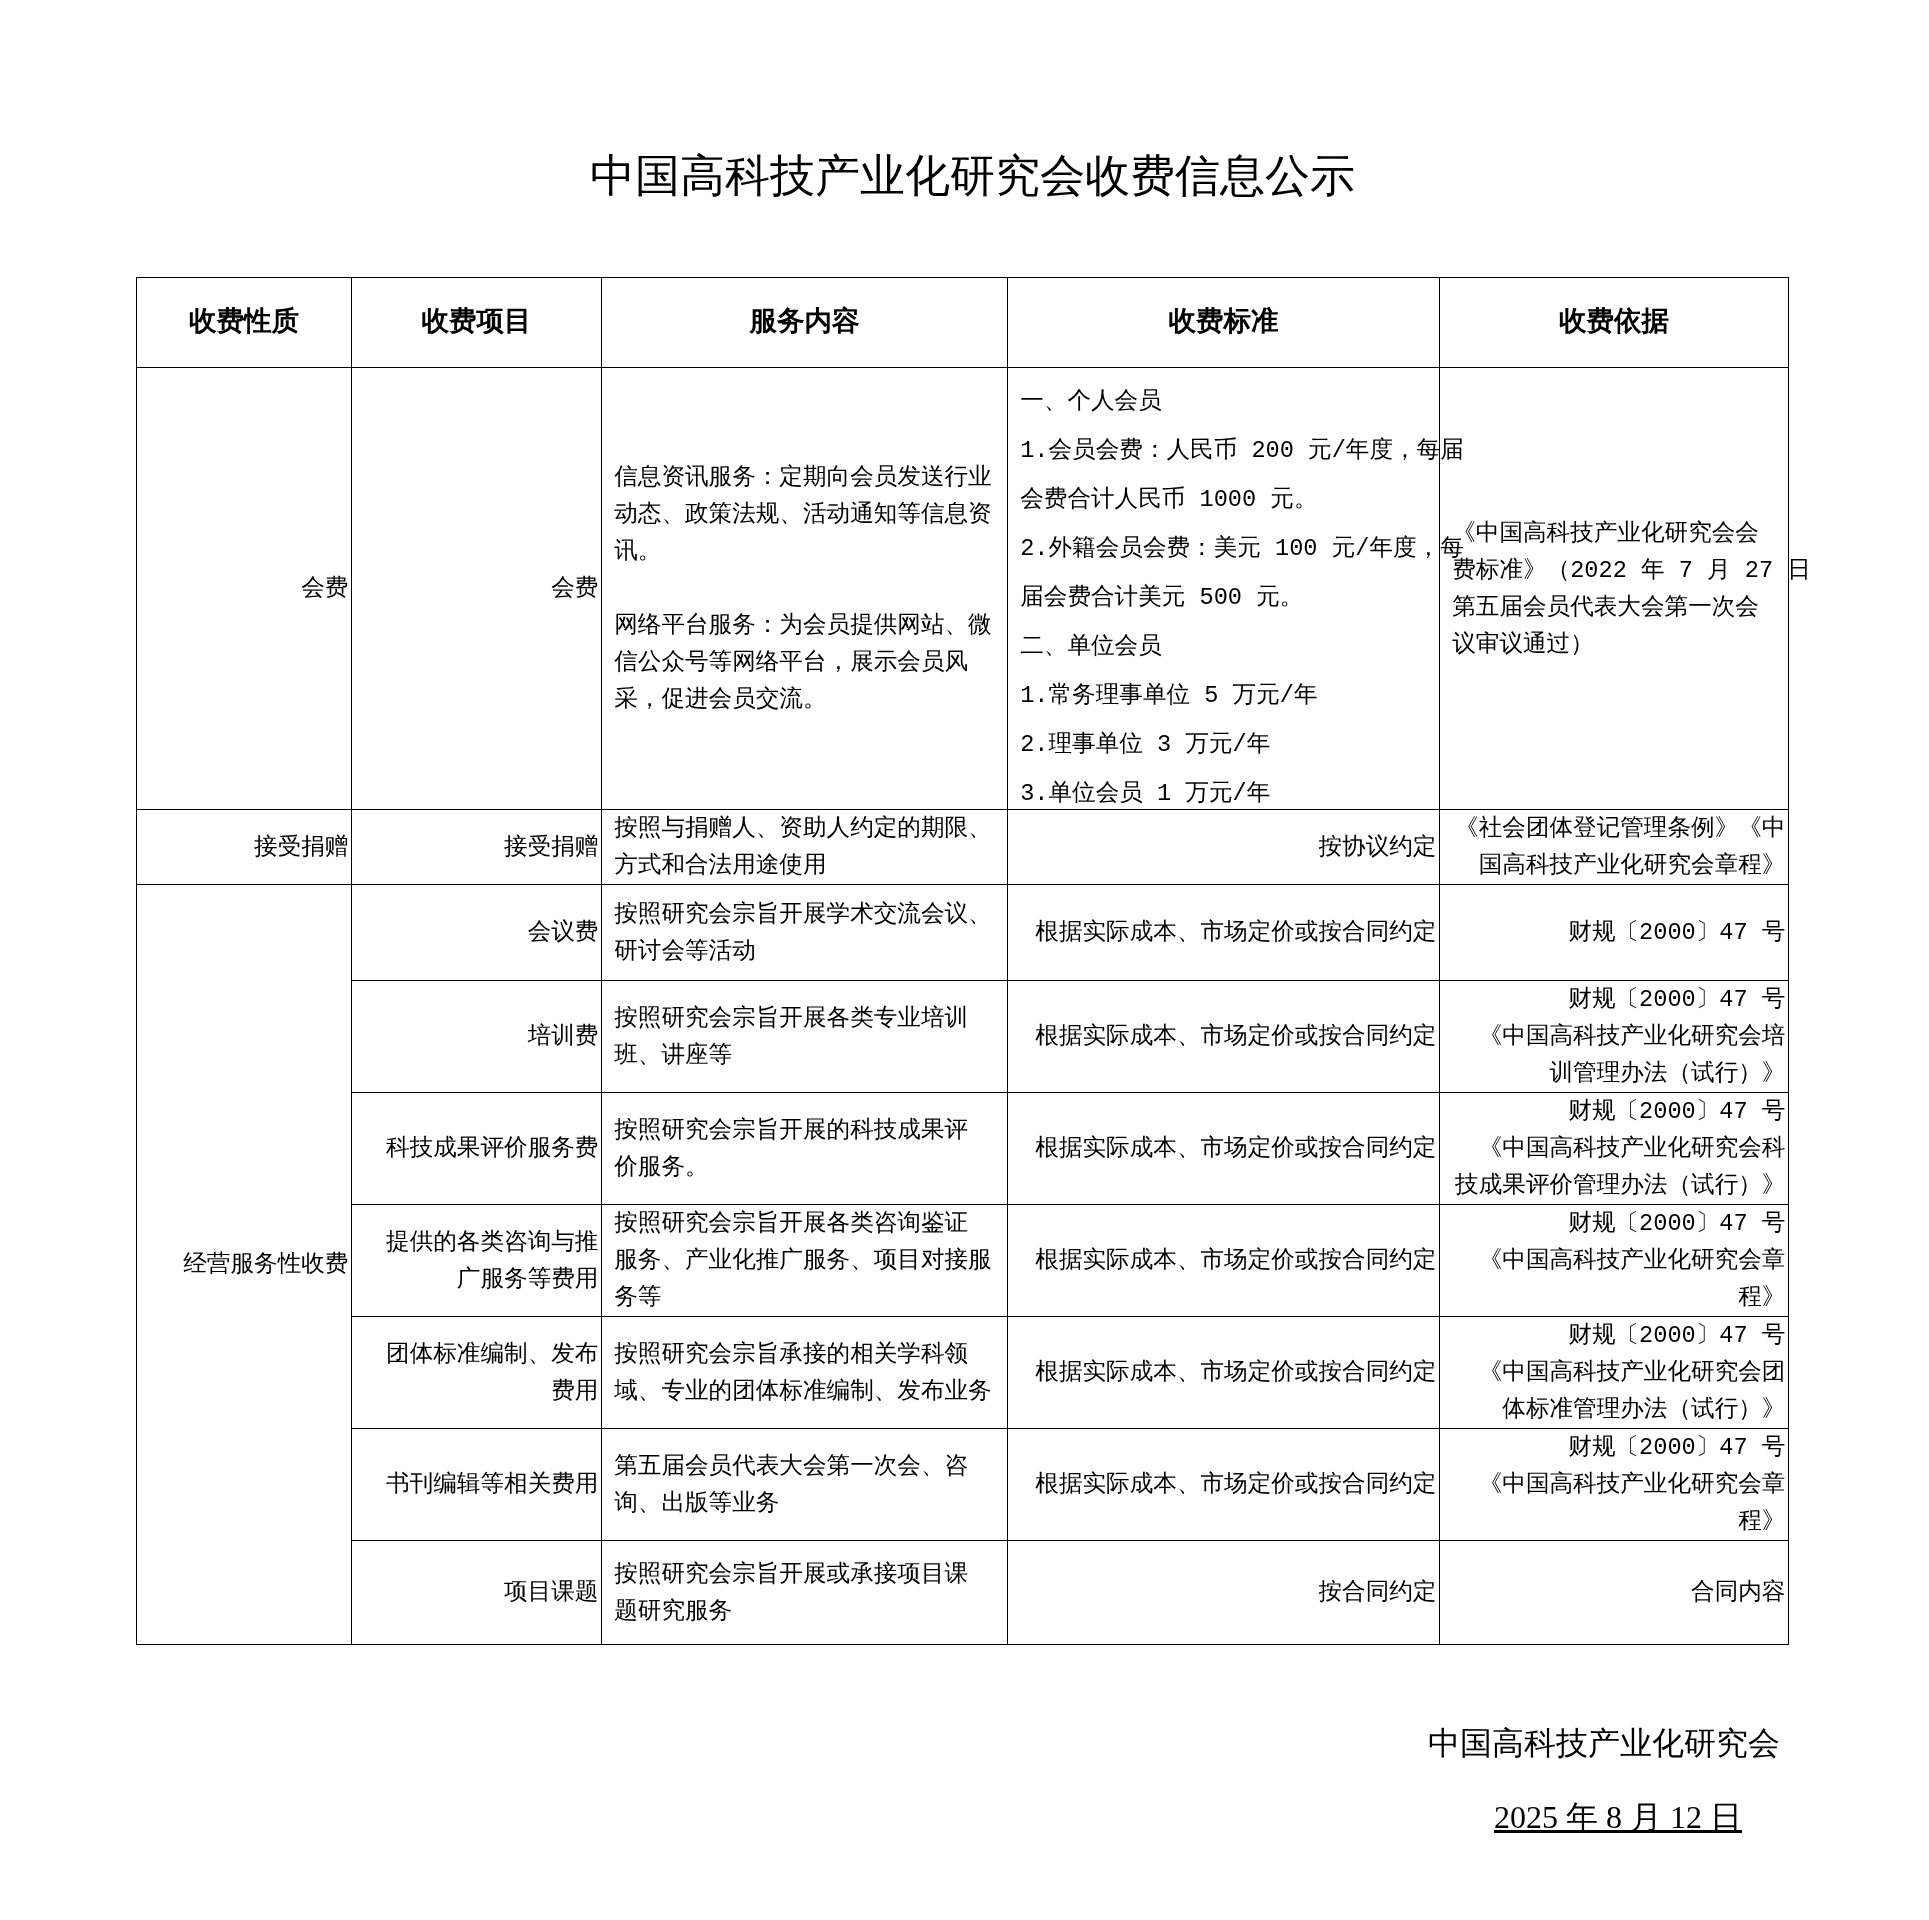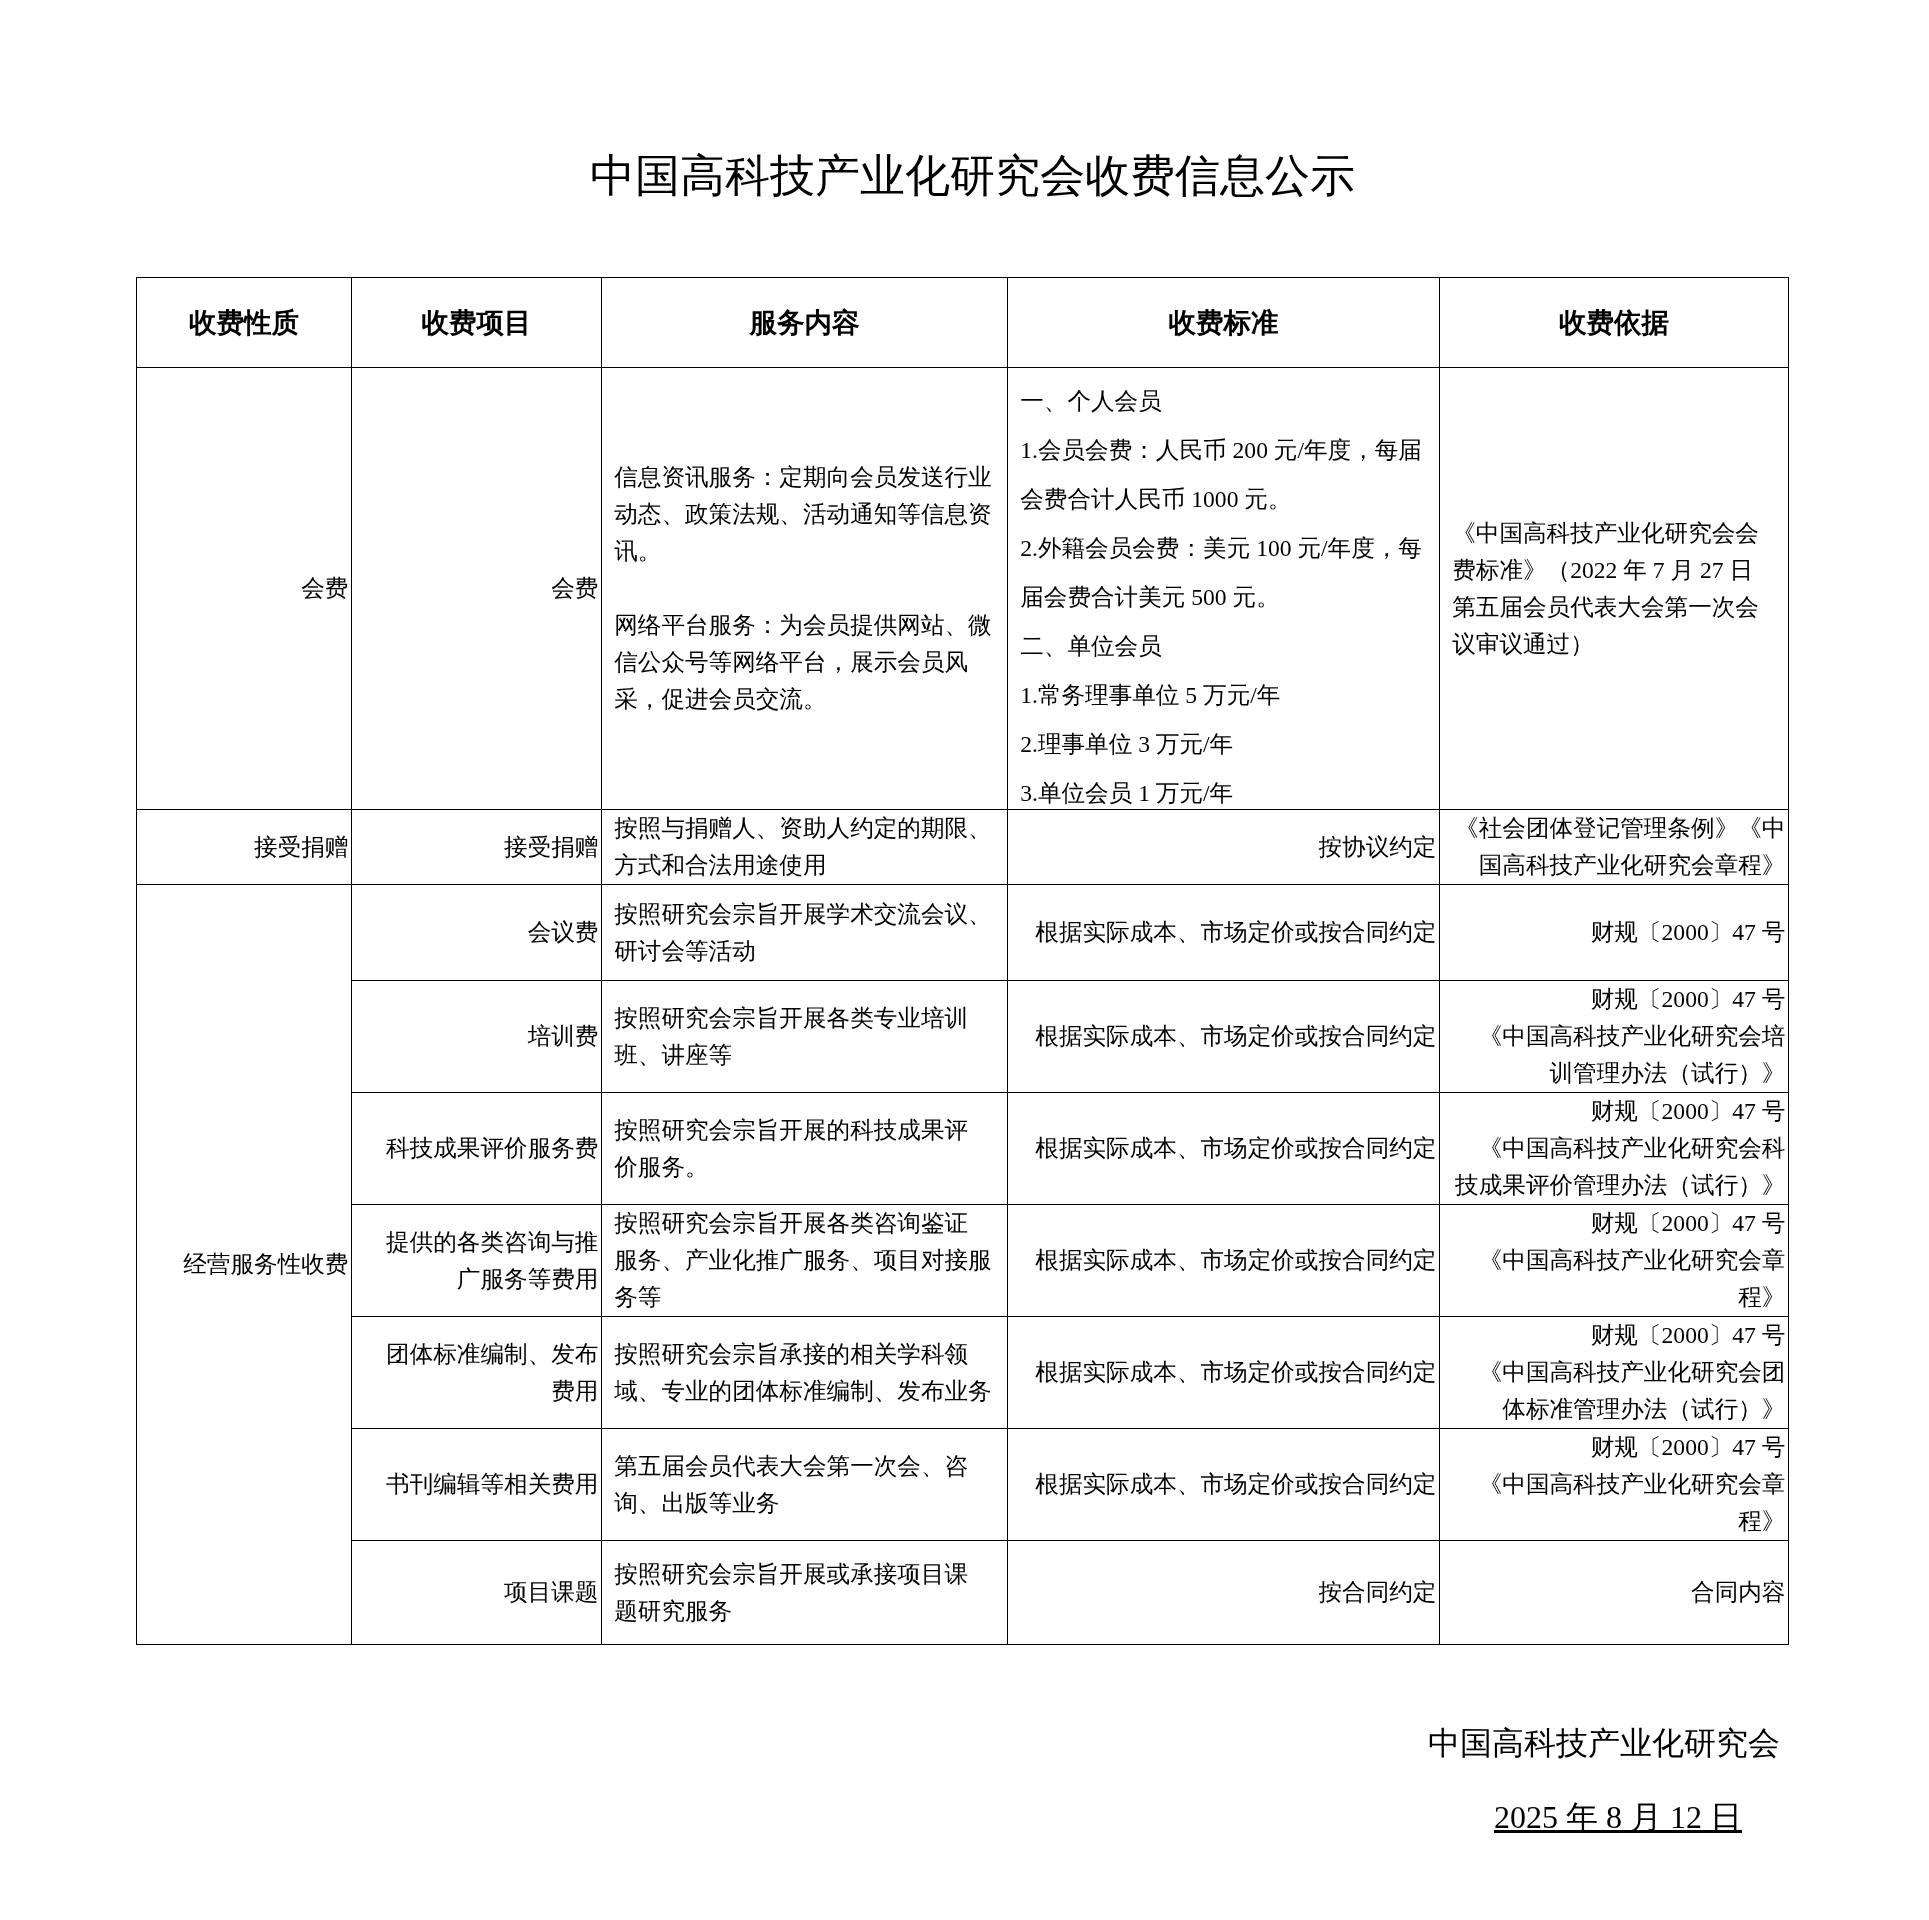--- a/index.html
+++ b/index.html
@@ -28,20 +28,21 @@
       white-space: pre;
       margin: 8px;
     }
     table.fee-table {
       position: absolute;
       left: 136px;
       top: 277px;
       width: 1653px;
       border-collapse: collapse;
       table-layout: fixed;
+      font-family: Liberation Mono, monospace;
     }
     .fee-table th,
     .fee-table td {
       border: 1.3px solid #000000;
       vertical-align: middle;
       padding: 0;
       overflow: visible;
     }
     .fee-table th {
       font-size: 27.5px;

